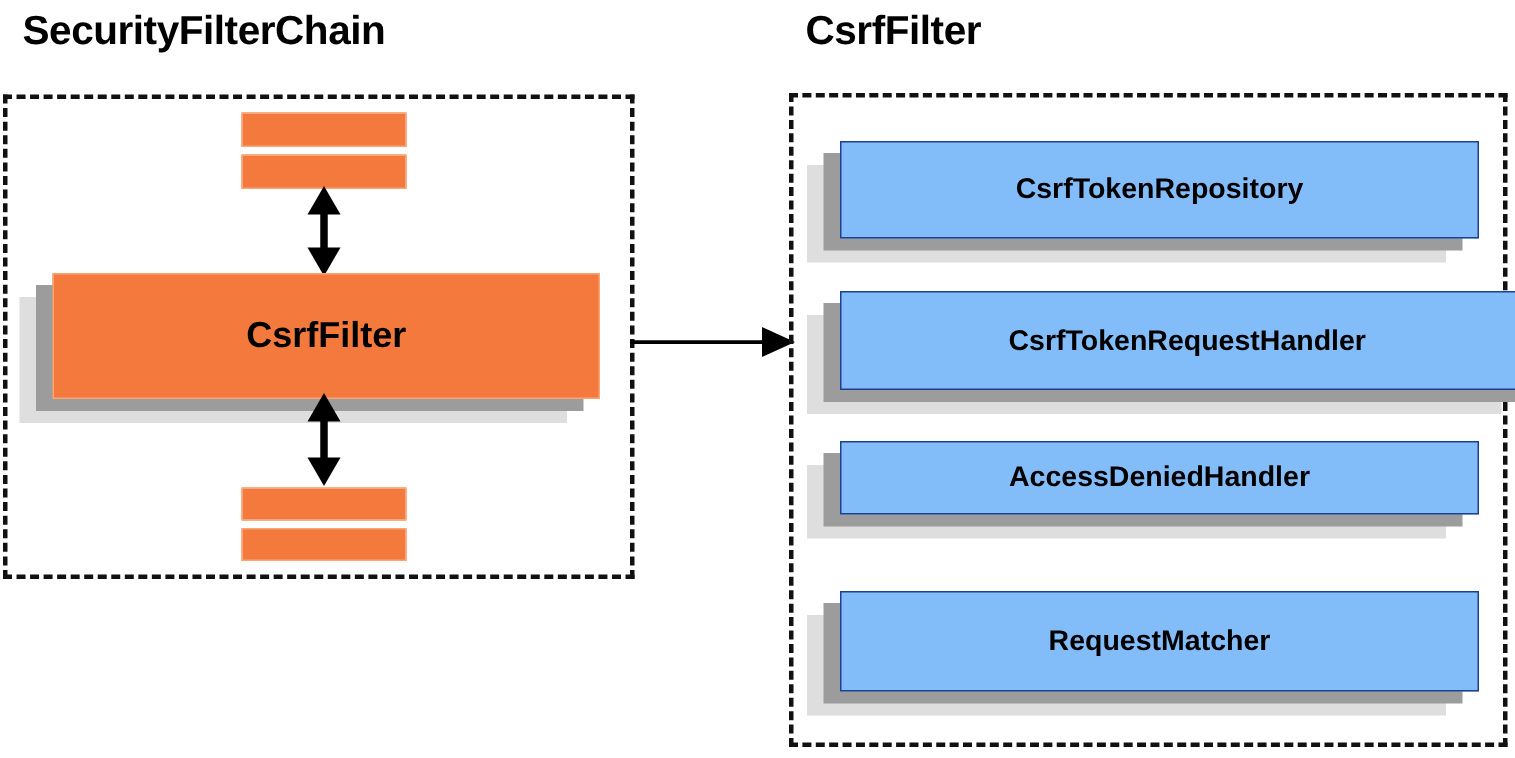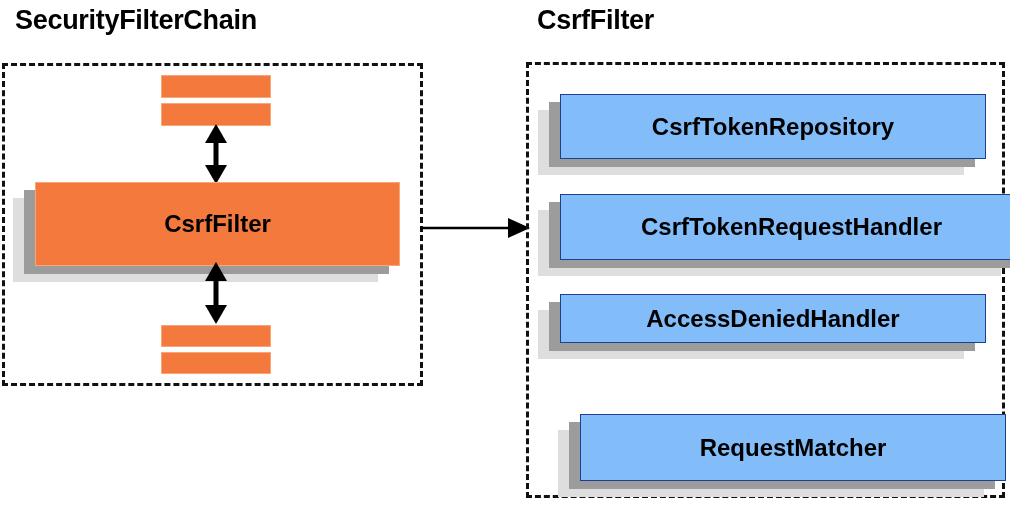--- a/index.html
+++ b/index.html
@@ -71,25 +71,25 @@
     border:1px solid #f8a678;
     box-sizing:border-box;
   }
   #bar-top-1{left:161px;top:75px;width:110px;height:23px;}
   #bar-top-2{left:161px;top:103px;width:110px;height:23px;}
   #bar-bot-1{left:161px;top:325px;width:110px;height:22px;}
   #bar-bot-2{left:161px;top:352px;width:110px;height:22px;}
 
   
   .blue .face{background:#82bdfa;border:1px solid #1f3f8f;}
-  .blue .lbl{font-size:24px;}
+  .blue .lbl{font-size:19px;}
   #blue-0{left:560px;top:94px;width:426px;height:65px;}
   #blue-1{left:560px;top:194px;width:463px;height:66px;}
   #blue-2{left:560px;top:294px;width:426px;height:49px;}
-  #blue-3{left:580px;top:394px;width:426px;height:67px;margin-top:20px;}
+  #blue-3{left:560px;top:394px;width:426px;height:67px;}
 
   
   .arrow-svg{position:absolute;overflow:visible;}
   #arrow-up{left:196px;top:124px;}
   #arrow-down{left:196px;top:262px;}
   #arrow-link{left:420px;top:210px;}
 </style>
 </head>
 <body>
 

